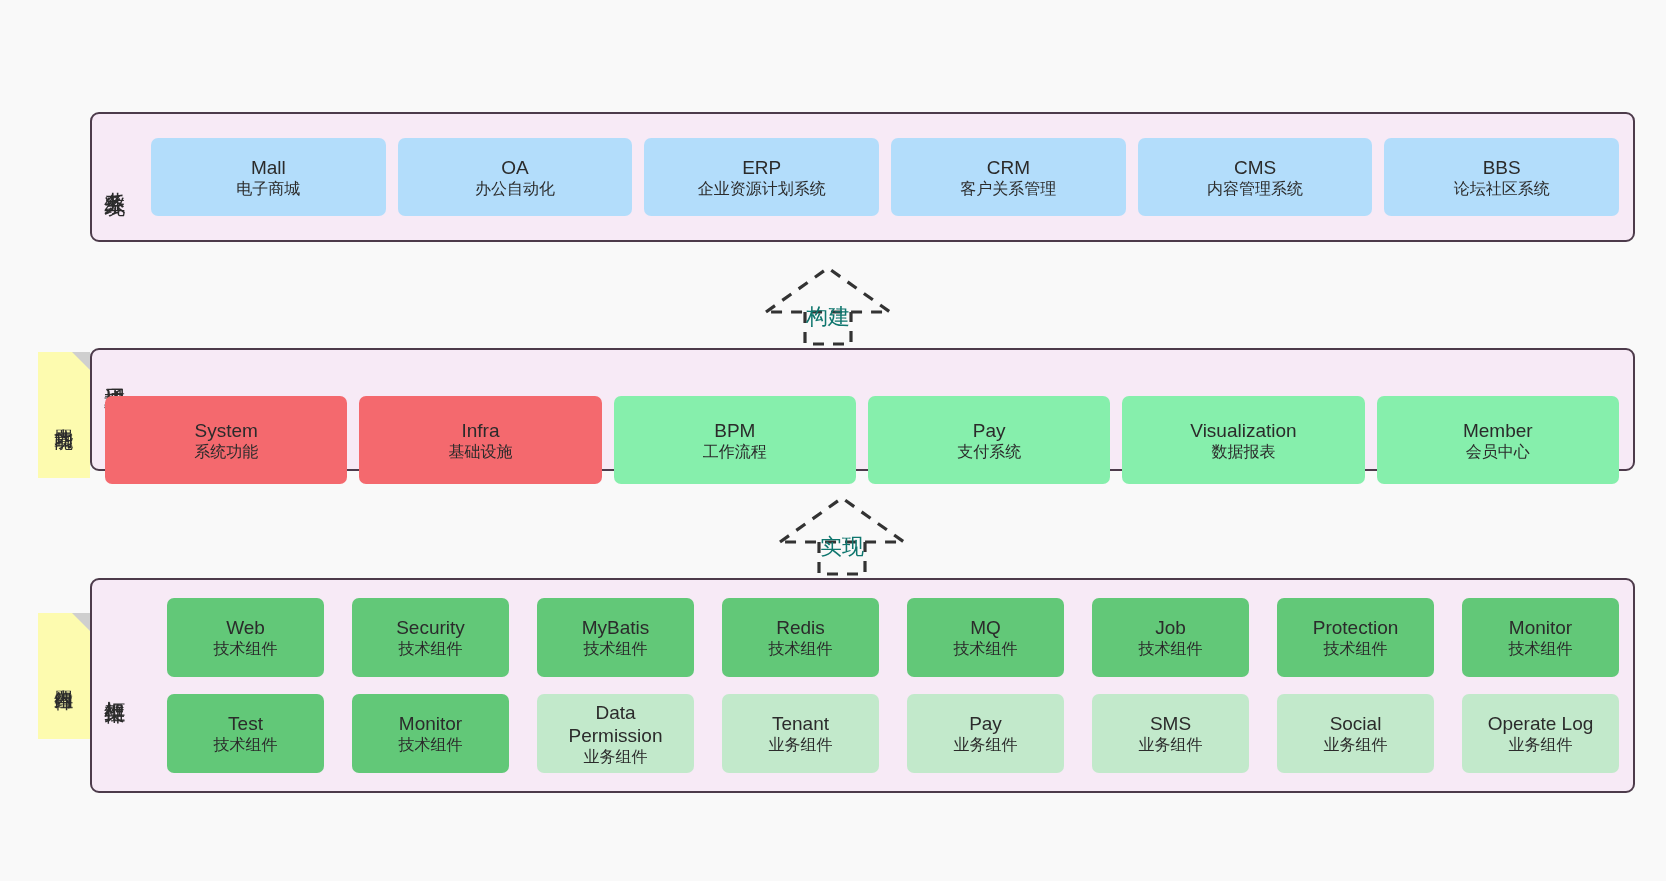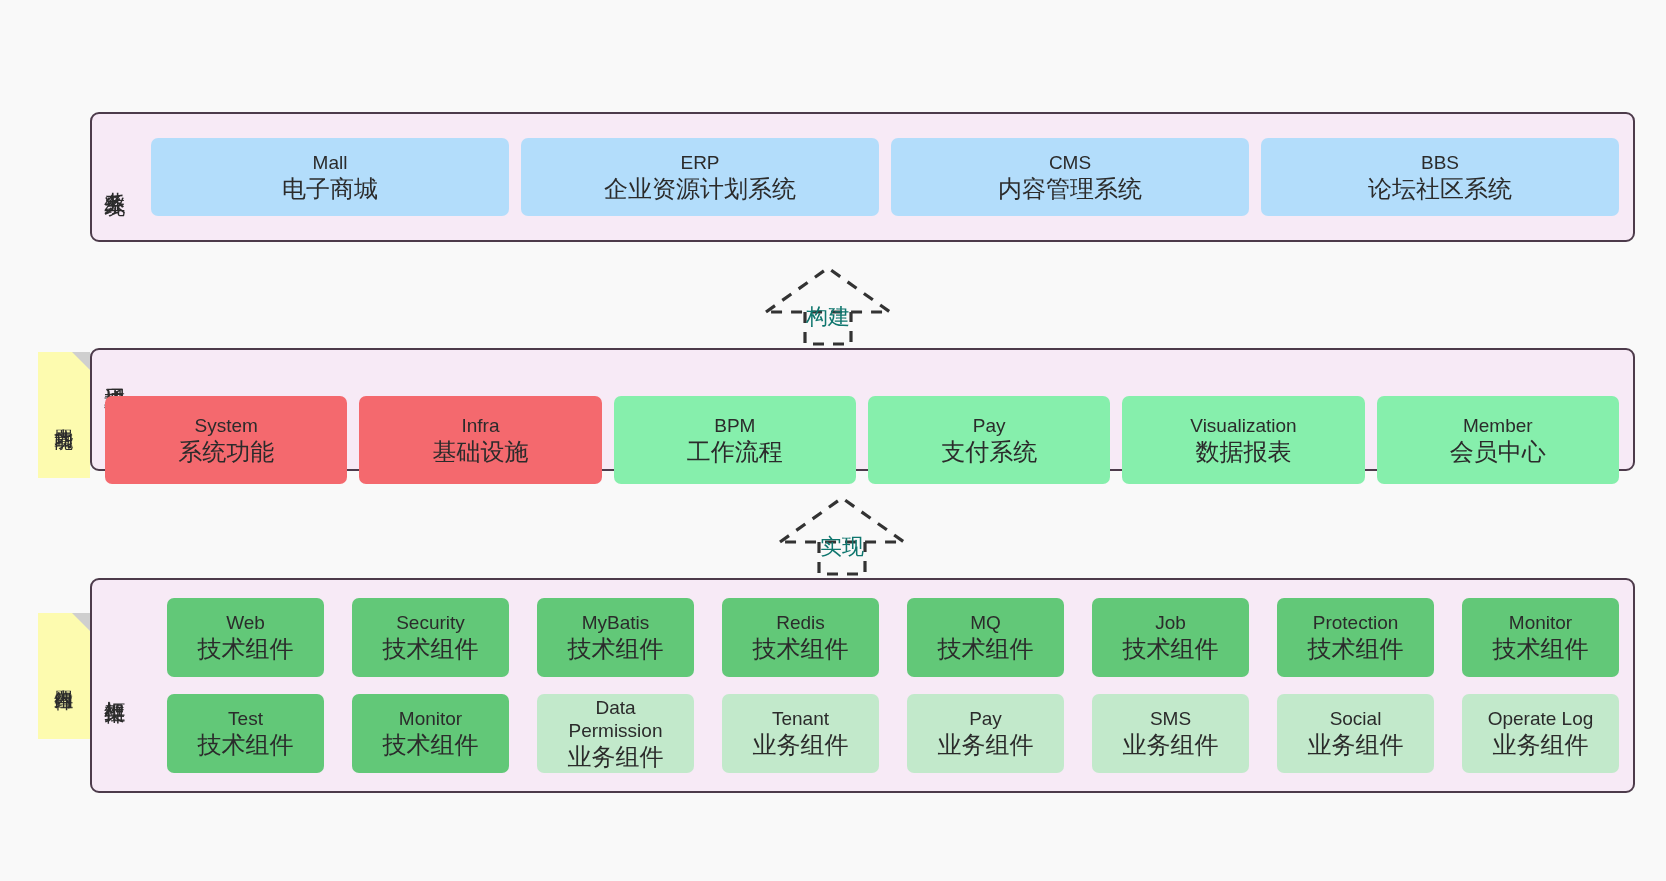--- a/index.html
+++ b/index.html
@@ -61,21 +61,21 @@
     flex-direction:column;
     align-items:center;
     justify-content:center;
     text-align:center;
     line-height:1.22;
     box-sizing:border-box;
     padding:4px 6px;
     user-select:none;
   }
   .box .t1{font-size:19px;}
-  .box .t2{font-size:24px;}
+  .box .t2{font-size:16px;}
 
   .blue{background:#b3ddfb;}
   .red{background:#f4696e;}
   .pink{background:#86efac;}
   .green{background:#62c878;}
   .lgreen{background:#c2e9cb;}
 
   .h-sys{height:78px;}
   .h-mod{height:88px;}
   .h-comp{height:79px;margin-left:16px;}
@@ -128,22 +128,34 @@
     <div class="layer-body">
       <div class="row">
         <div class="cell">
           <div class="box blue h-sys">
             <span class="t1">Mall</span>
             <span class="t2">电子商城</span>
           </div>
         </div>
         <div class="cell">
           <div class="box blue h-sys">
+            <span class="t1">OA</span>
+            <span class="t2">办公自动化</span>
+          </div>
+        </div>
+        <div class="cell">
+          <div class="box blue h-sys">
             <span class="t1">ERP</span>
             <span class="t2">企业资源计划系统</span>
+          </div>
+        </div>
+        <div class="cell">
+          <div class="box blue h-sys">
+            <span class="t1">CRM</span>
+            <span class="t2">客户关系管理</span>
           </div>
         </div>
         <div class="cell">
           <div class="box blue h-sys">
             <span class="t1">CMS</span>
             <span class="t2">内容管理系统</span>
           </div>
         </div>
         <div class="cell">
           <div class="box blue h-sys">

